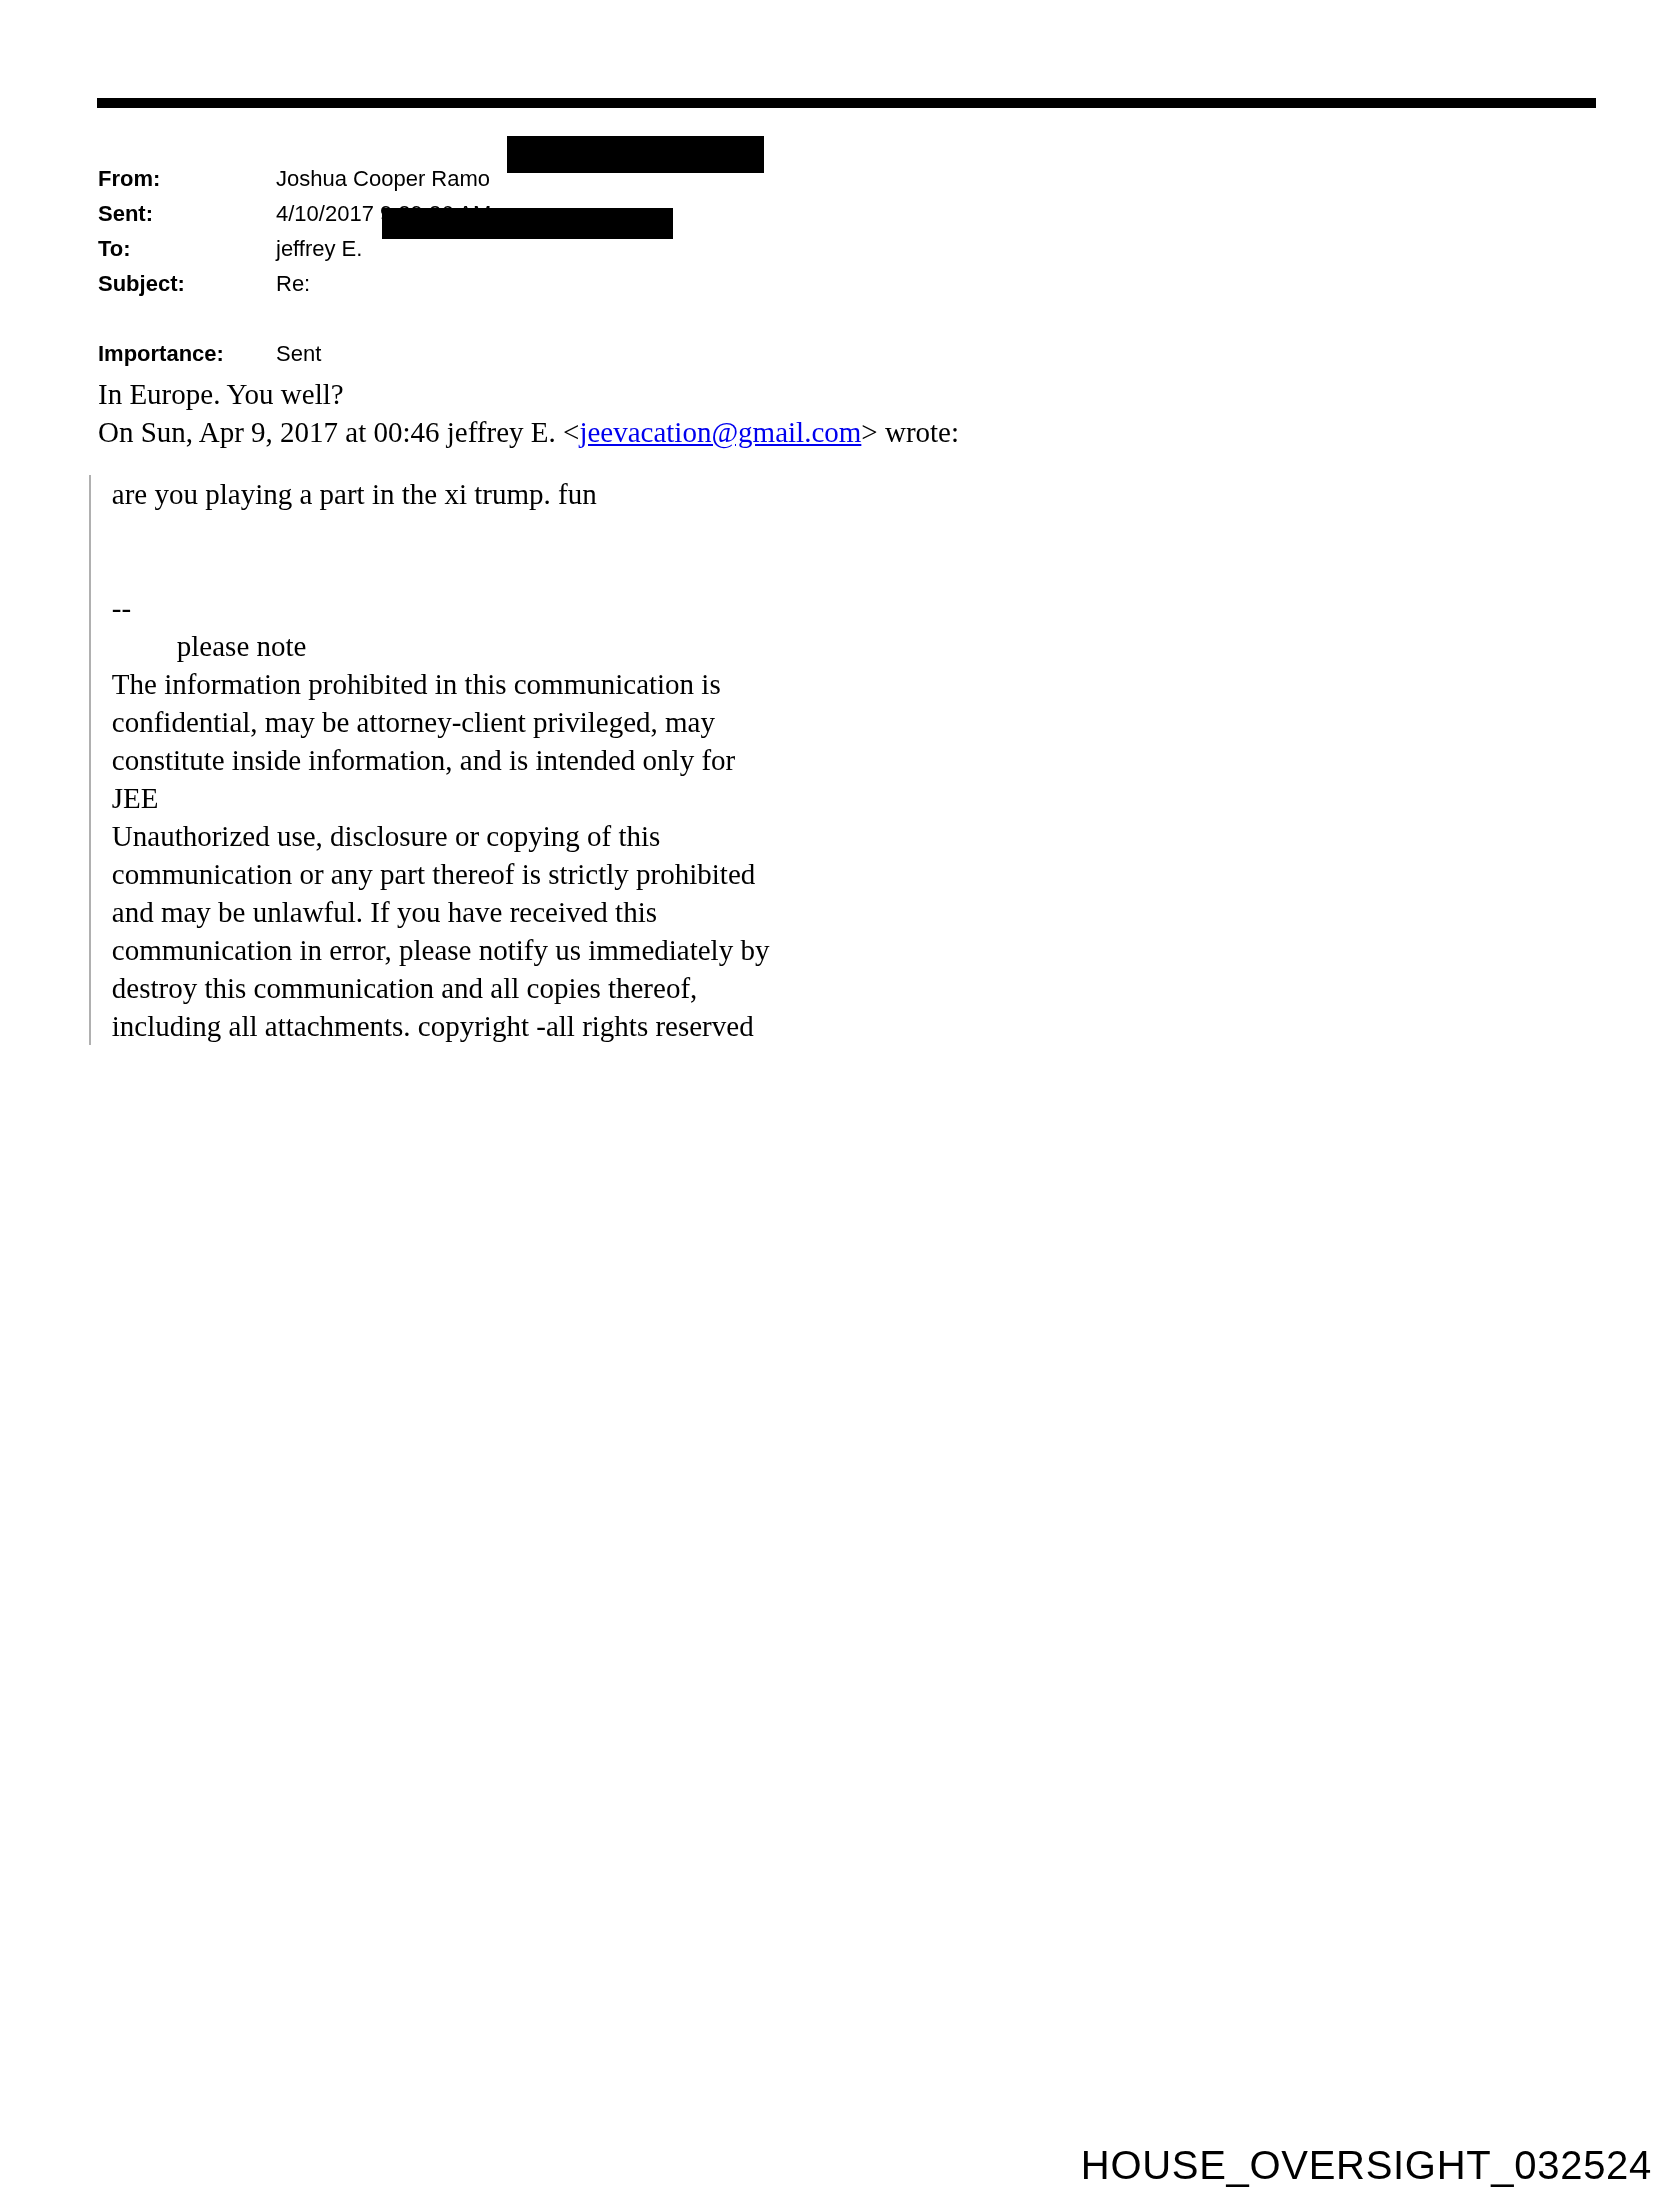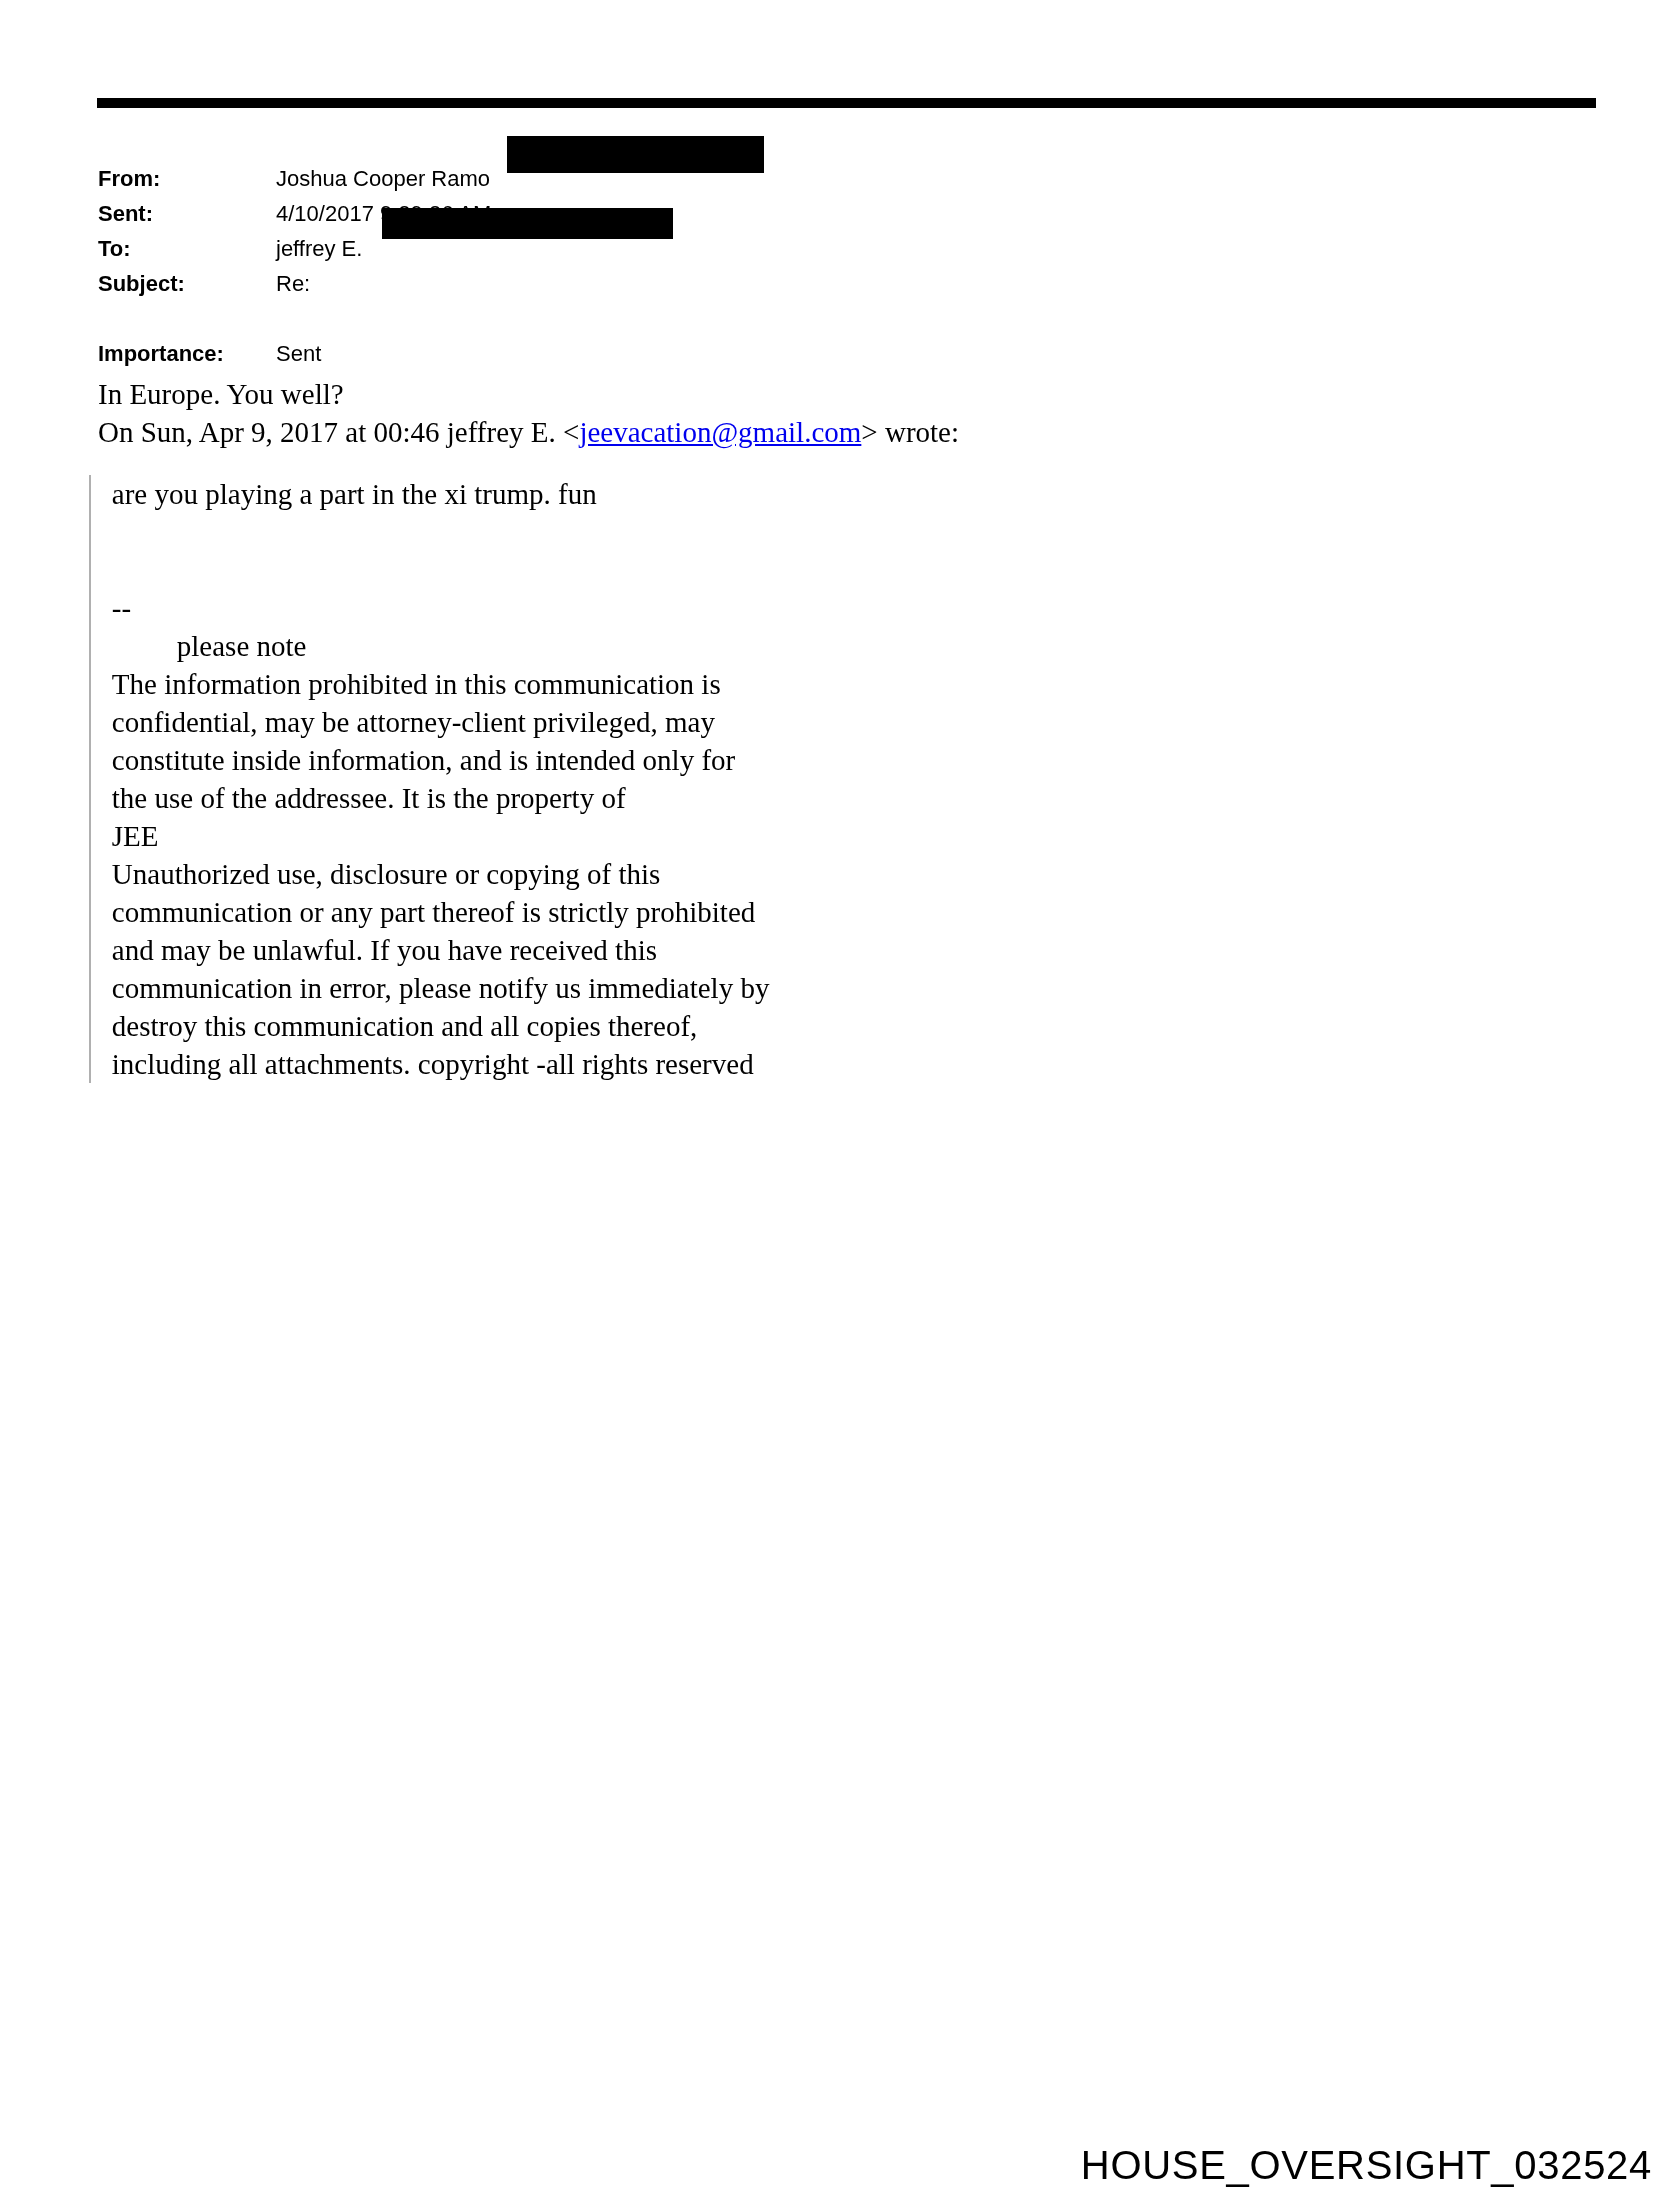--- a/index.html
+++ b/index.html
@@ -81,21 +81,20 @@
 
     <div class="quote">
       <div class="bline">are you playing a part in the xi trump. fun</div>
       <div class="bline"></div>
       <div class="bline"></div>
       <div class="bline">--</div>
       <div class="bline note-indent">please note</div>
       <div class="bline">The information prohibited in this communication is</div>
       <div class="bline">confidential, may be attorney-client privileged, may</div>
       <div class="bline">constitute inside information, and is intended only for</div>
-      <div class="bline">the use of the addressee. It is the property of</div>
       <div class="bline">JEE</div>
       <div class="bline">Unauthorized use, disclosure or copying of this</div>
       <div class="bline">communication or any part thereof is strictly prohibited</div>
       <div class="bline">and may be unlawful. If you have received this</div>
       <div class="bline">communication in error, please notify us immediately by</div>
       <div class="bline">destroy this communication and all copies thereof,</div>
       <div class="bline">including all attachments. copyright -all rights reserved</div>
     </div>
   </div>
 

